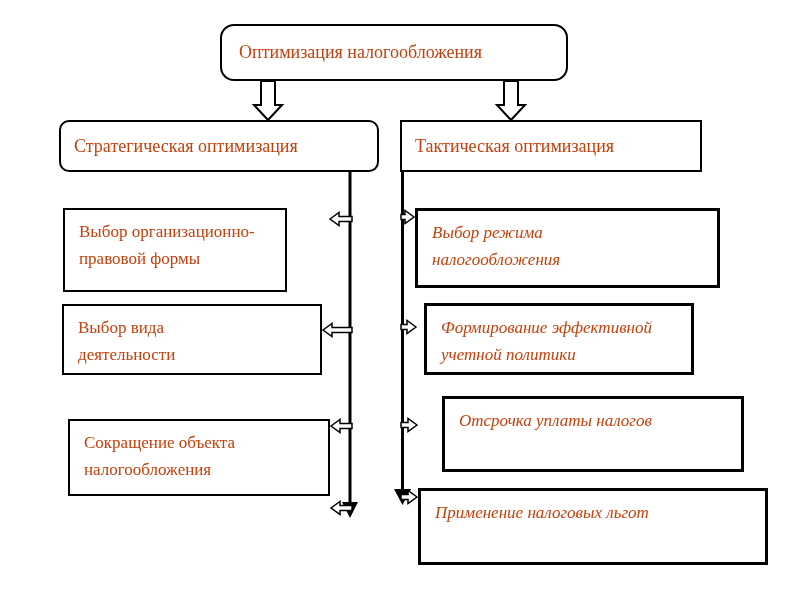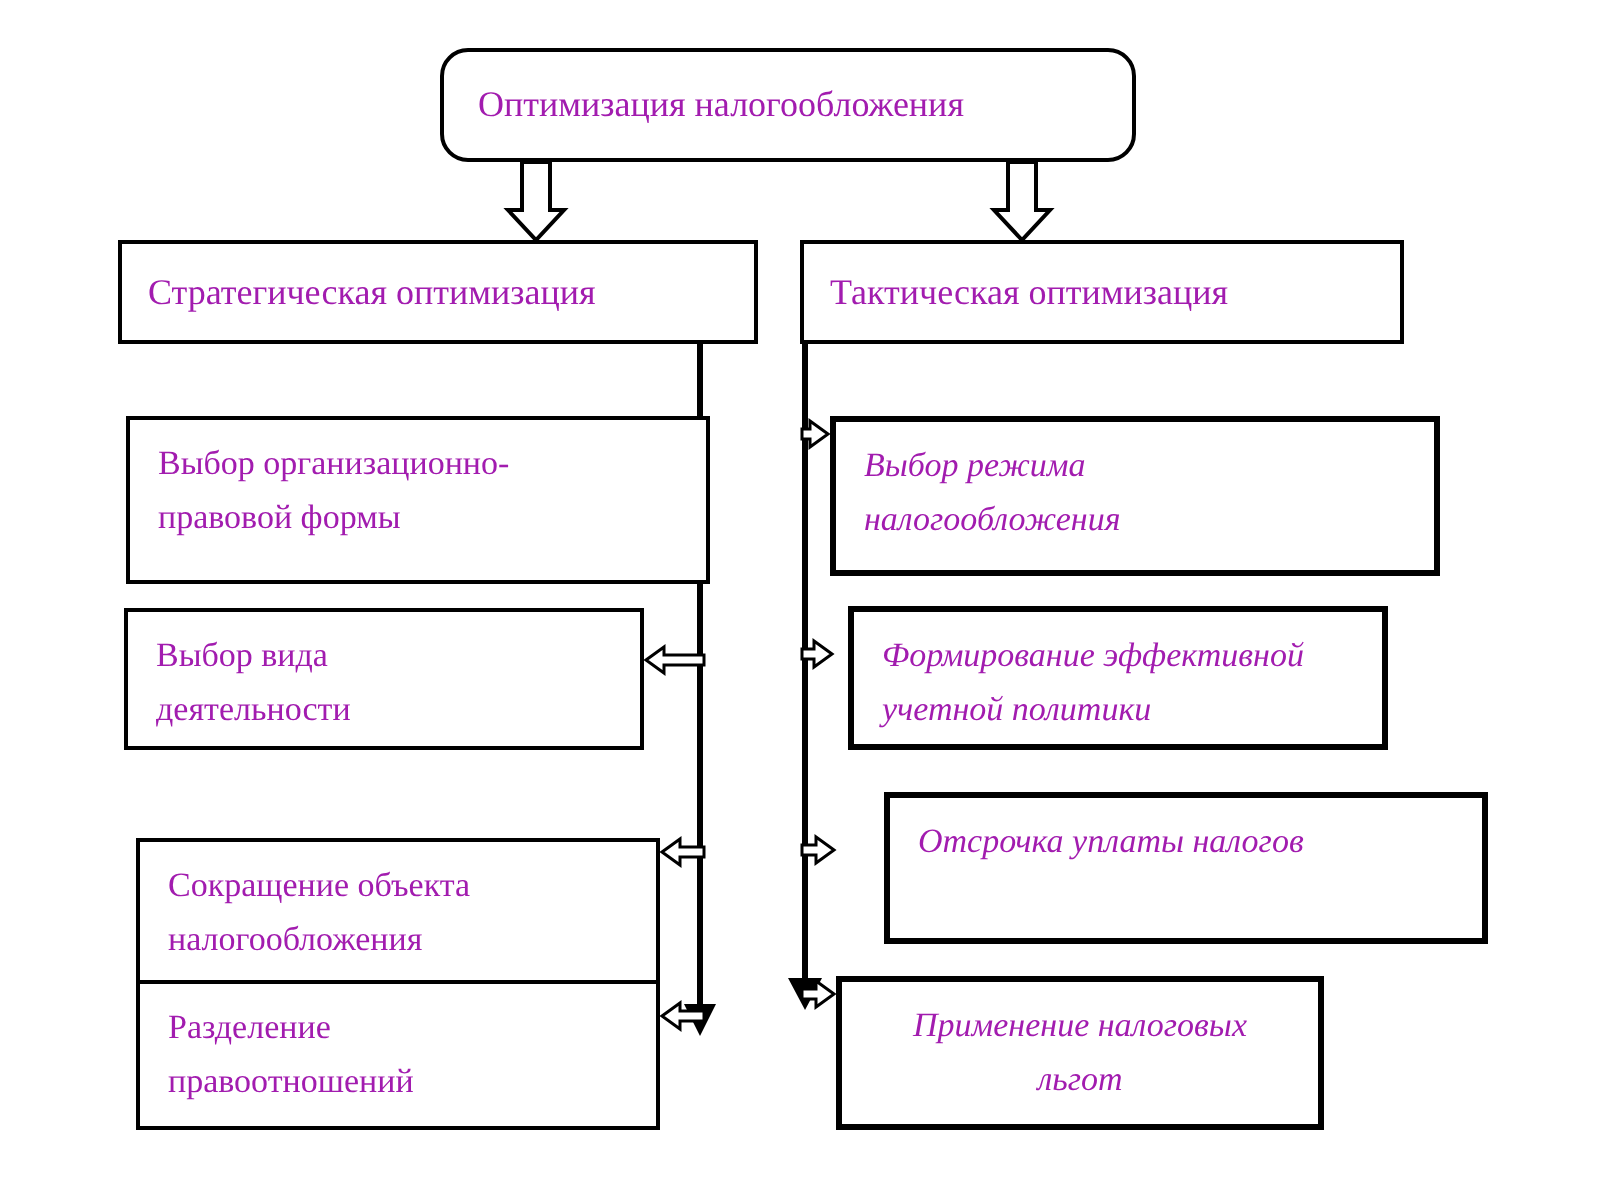--- a/index.html
+++ b/index.html
@@ -1,18 +1,18 @@
 <!DOCTYPE html>
 <html><head>
 <meta charset="utf-8">
 <style>
   html,body{margin:0;padding:0;background:#fff;}
   .canvas{
     position:relative;width:800px;height:600px;background:#ffffff;
-    font-family:"Liberation Serif","DejaVu Serif",serif;color:#a21caf;overflow:hidden;
+    font-family:"Liberation Serif","DejaVu Serif",serif;color:#c2410c;overflow:hidden;
   }
   .box{position:absolute;background:#fff;border:2px solid #000;box-sizing:border-box;}
   .title-box{border-radius:14px;display:flex;align-items:center;padding-left:17px;font-size:18px;}
   .header-box{display:flex;align-items:center;padding-left:13px;font-size:18px;}
   .item-box{padding:8px 14px;font-size:17px;line-height:27px;}
   .item-box.thick{border-width:3px;font-style:italic;}
   .txt{white-space:pre-line;}
   svg.connectors{position:absolute;left:0;top:0;width:800px;height:600px;pointer-events:none;}
 </style>
 </head>
@@ -38,52 +38,48 @@
     <polygon points="414,217 405,210.5 405,214.5 401,214.5 401,219.5 405,219.5 405,223.5" fill="#ffffff" stroke="#000000" stroke-width="1.5"></polygon>
     <polygon points="416,327 407,320.5 407,324.5 401,324.5 401,329.5 407,329.5 407,333.5" fill="#ffffff" stroke="#000000" stroke-width="1.5"></polygon>
     <polygon points="417,425 408,418.5 408,422.5 401,422.5 401,427.5 408,427.5 408,431.5" fill="#ffffff" stroke="#000000" stroke-width="1.5"></polygon>
     <polygon points="417,497 408,490.5 408,494.5 401,494.5 401,499.5 408,499.5 408,503.5" fill="#ffffff" stroke="#000000" stroke-width="1.5"></polygon>
   </svg>
 
   <div class="box title-box" style="left:220px;top:24px;width:348px;height:57px;">
     <span class="txt">Оптимизация налогообложения</span>
   </div>
 
-  <div class="box header-box" style="left:59px;top:120px;width:320px;height:52px;">
+  <div class="box header-box" style="left:59px;top:120px;width:320px;height:52px;border-radius:10px;">
     <span class="txt">Стратегическая оптимизация</span>
   </div>
   <div class="box header-box" style="left:400px;top:120px;width:302px;height:52px;">
     <span class="txt">Тактическая оптимизация</span>
   </div>
 
-  <div class="box item-box" style="left:63px;top:208px;width:292px;height:84px;">
+  <div class="box item-box" style="left:63px;top:208px;width:224px;height:84px;">
     <span class="txt">Выбор организационно-
 правовой формы</span>
   </div>
   <div class="box item-box" style="left:62px;top:304px;width:260px;height:71px;">
     <span class="txt">Выбор вида
 деятельности</span>
   </div>
   <div class="box item-box" style="left:68px;top:419px;width:262px;height:77px;">
     <span class="txt">Сокращение объекта
 налогообложения</span>
-  </div>
-  <div class="box item-box" style="left:68px;top:490px;width:262px;height:75px;">
-    <span class="txt">Разделение
-правоотношений</span>
   </div>
 
   <div class="box item-box thick" style="left:415px;top:208px;width:305px;height:80px;">
     <span class="txt">Выбор режима
 налогообложения</span>
   </div>
   <div class="box item-box thick" style="left:424px;top:303px;width:270px;height:72px;">
     <span class="txt">Формирование эффективной
 учетной политики</span>
   </div>
   <div class="box item-box thick" style="left:442px;top:396px;width:302px;height:76px;">
     <span class="txt">Отсрочка уплаты налогов</span>
   </div>
-  <div class="box item-box thick" style="left:418px;top:488px;width:244px;height:77px;text-align:center;">
+  <div class="box item-box thick" style="left:418px;top:488px;width:350px;height:77px;">
     <span class="txt">Применение налоговых льгот</span>
   </div>
 
 </div>
 
 </body></html>

